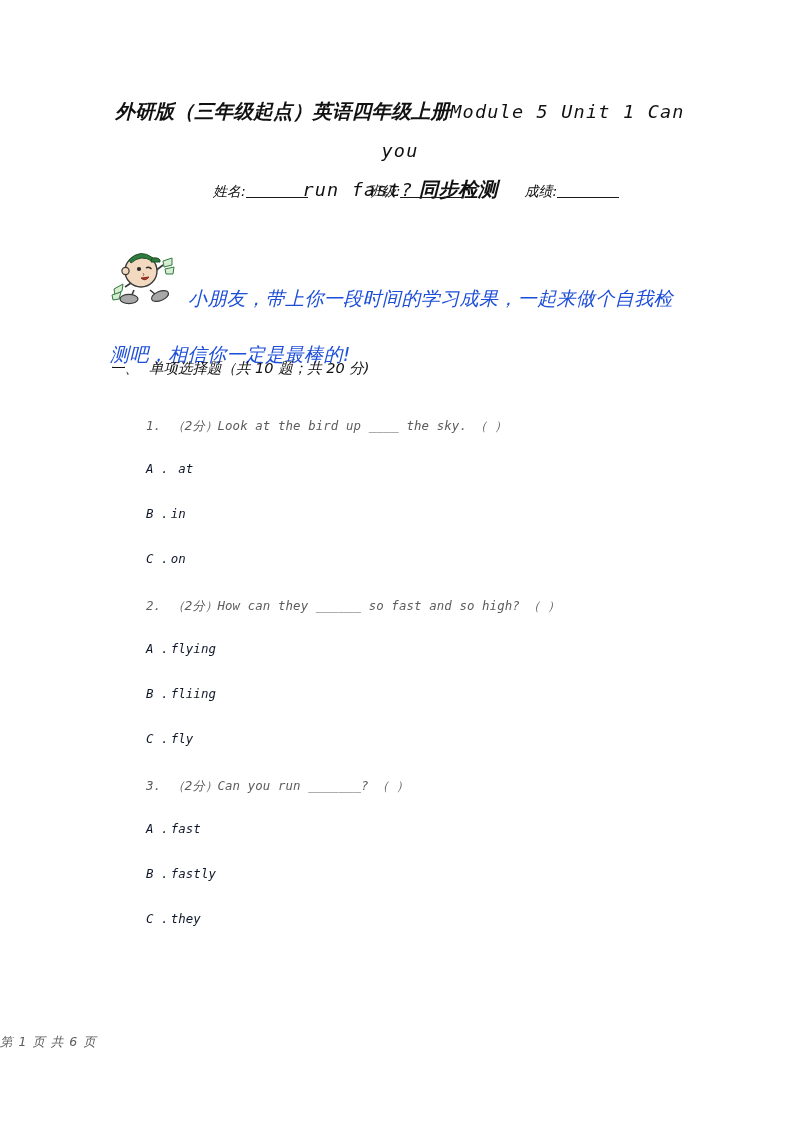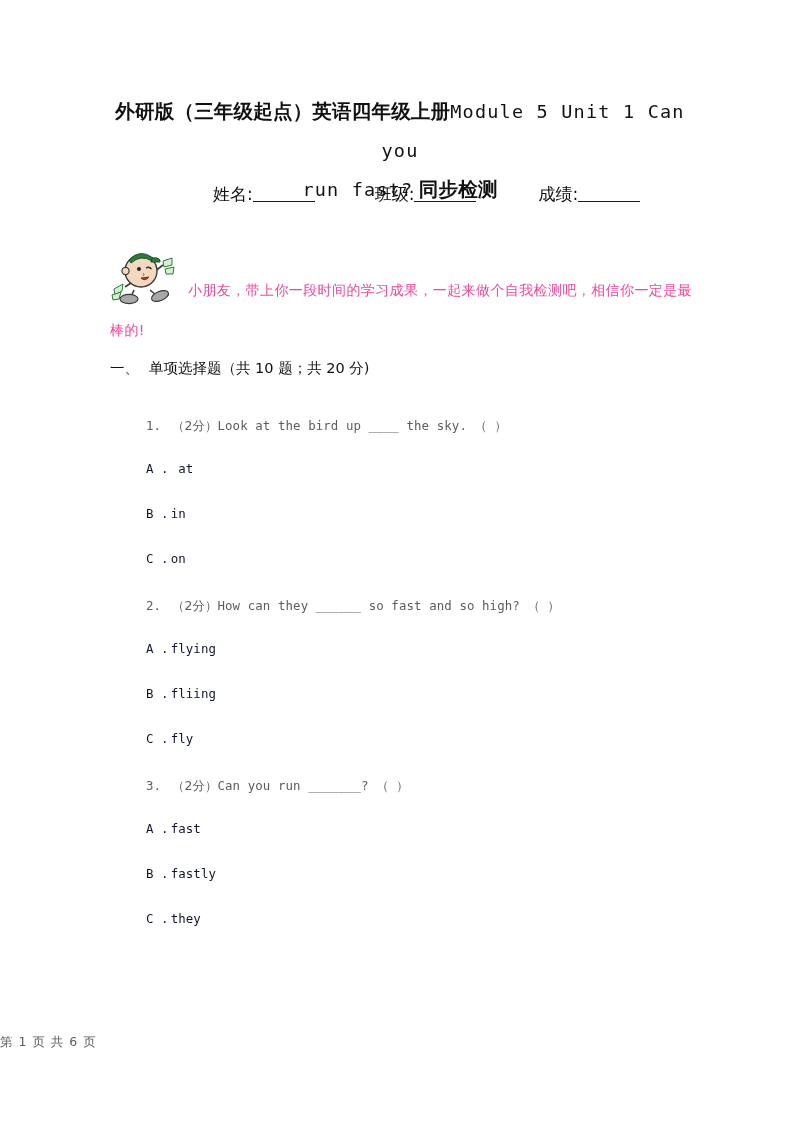--- a/index.html
+++ b/index.html
@@ -14,20 +14,21 @@
     font-family: "Liberation Serif", "DejaVu Serif", serif;
     color: #000000;
     overflow: hidden;
   }
   .page {
     position: absolute;
     left: 0; top: 0;
     width: 800px;
     height: 1104px;
     background: #ffffff;
+    font-style: italic;
   }
 
   
   .doc-title {
     position: absolute;
     left: 110px;
     top: 92px;
     width: 580px;
     text-align: center;
     font-size: 20.5px;
@@ -57,21 +58,21 @@
     width: 420px;
     font-size: 13.5px;
     color: #111111;
     white-space: nowrap;
     font-family: "DejaVu Sans", "Liberation Sans", sans-serif;
   }
   .id-field {
     display: inline-block;
     vertical-align: baseline;
   }
-  .id-field .lbl { font-size: 17px; }
+  .id-field .lbl { font-size: 14px; }
   .id-field .rule {
     display: inline-block;
     width: 62px;
     border-bottom: 1.4px solid #1a1a1a;
     height: 13px;
     vertical-align: -2px;
   }
   .gap-a { display: inline-block; width: 60px; }
   .gap-b { display: inline-block; width: 62px; }
 
@@ -84,23 +85,23 @@
     height: 62px;
   }
 
   
   .intro {
     position: absolute;
     left: 110px;
     top: 270px;
     width: 582px;
     font-family: "DejaVu Sans", "Liberation Sans", sans-serif;
-    font-size: 14px;
-    line-height: 40px;
-    color: #ec4899;
+    font-size: 19px;
+    line-height: 56px;
+    color: #1d4ed8;
     text-indent: 78px;
     letter-spacing: 0.4px;
   }
 
   
   .section-heading {
     position: absolute;
     left: 110px;
     top: 359px;
     font-family: "DejaVu Sans", "Liberation Sans", sans-serif;

